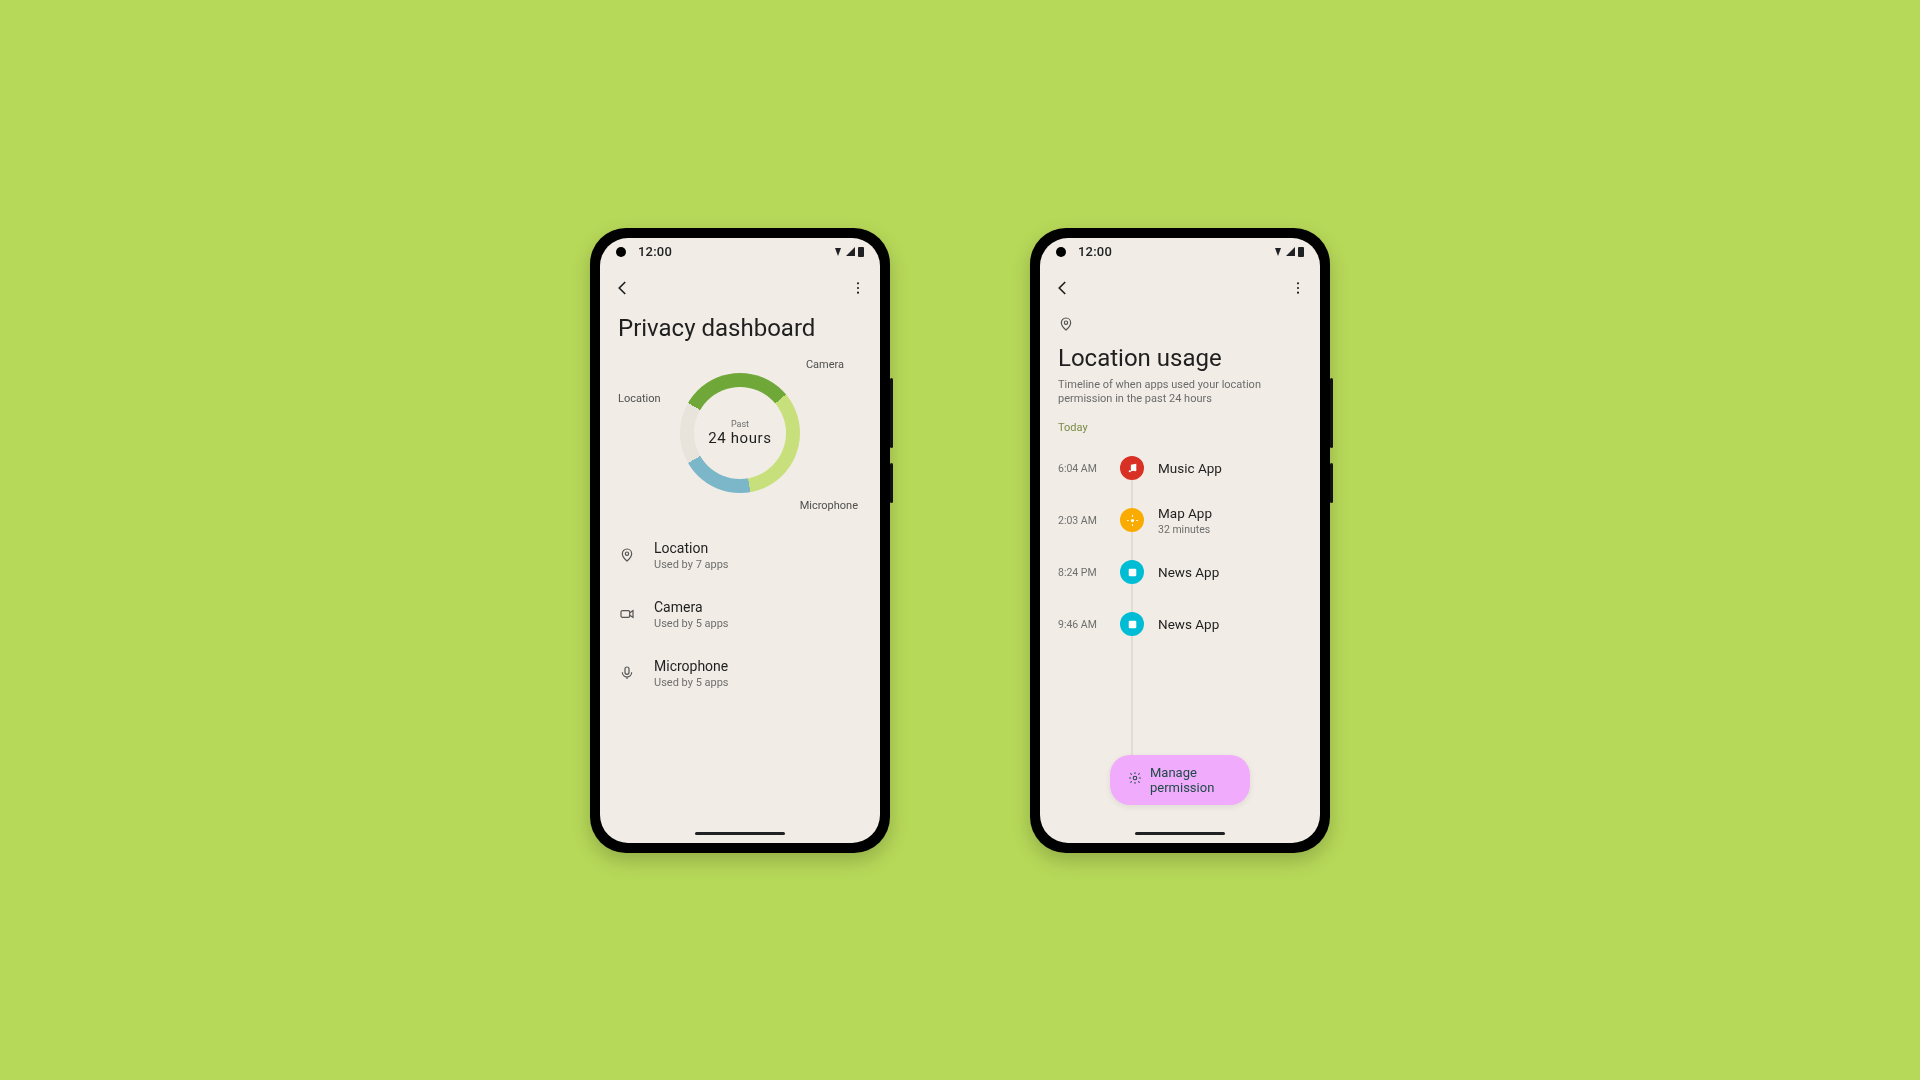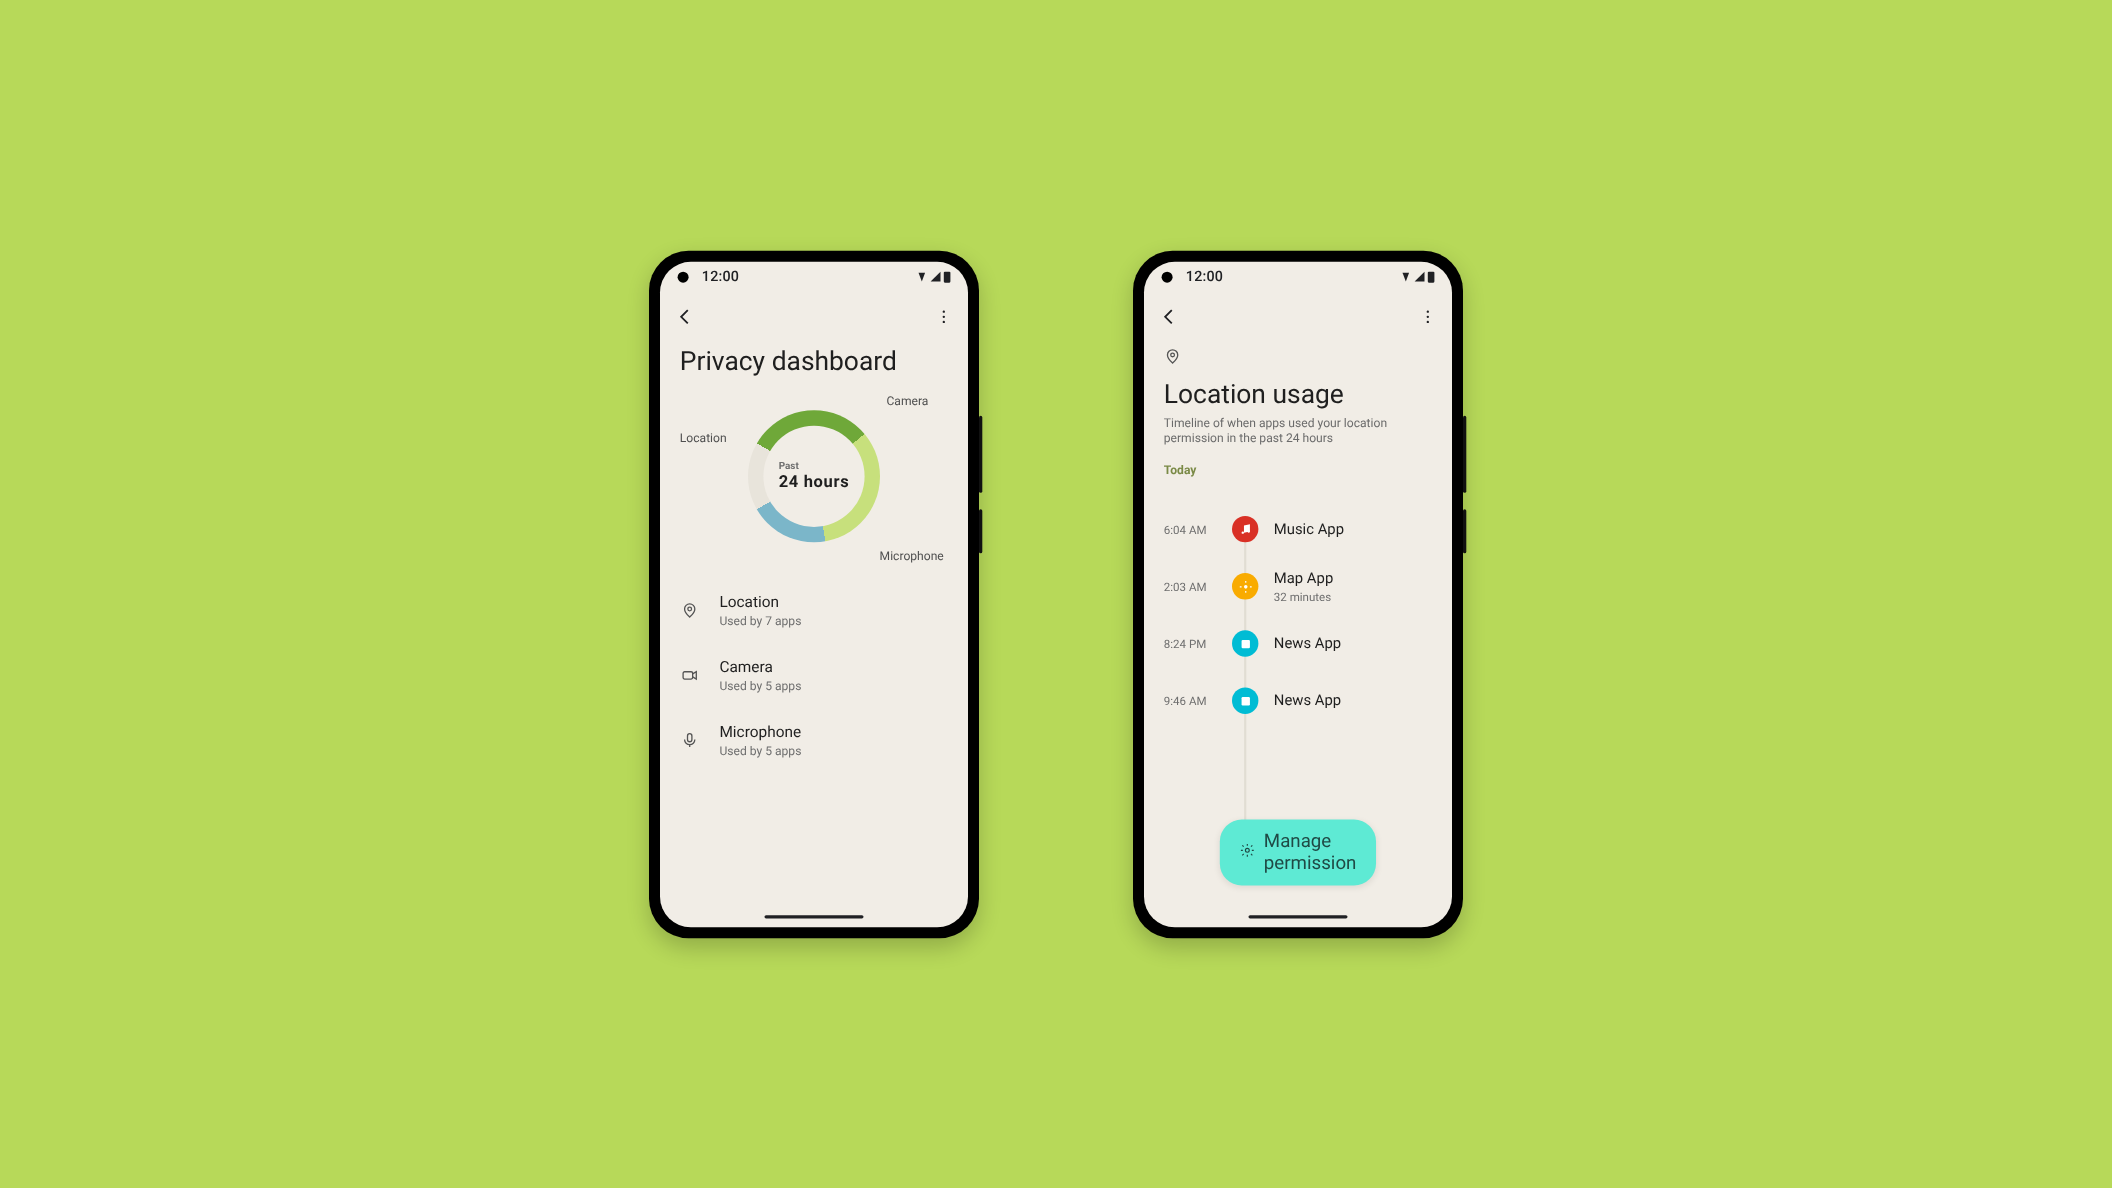--- a/index.html
+++ b/index.html
@@ -105,22 +105,22 @@
   }
   .subtitle {
     font-size: 11px;
     color: #6b6b6b;
     line-height: 1.35;
     margin-bottom: 14px;
   }
   .section-label {
     font-size: 11px;
     color: #7a8a46;
-    font-weight: 700;
-    margin-bottom: 21px;
+    font-weight: 400;
+    margin-bottom: 8px;
   }
 
   
   .donut-wrap {
     position: relative;
     height: 170px;
     margin-top: 6px;
     margin-bottom: 8px;
   }
   .donut {
@@ -143,22 +143,21 @@
   .donut::after {
     content: "";
     position: absolute;
     width: 92px; height: 92px;
     background: #f1ede6;
     border-radius: 50%;
   }
   .donut-center {
     position: relative;
     z-index: 2;
-    text-align: left;
-    font-weight: bold;
+    text-align: center;
   }
   .donut-center .small { font-size: 9px;  color: #6e6e6e; }
   .donut-center .big   { font-size: 15px; color: #1f1f1f; letter-spacing:.6px; }
   .donut-label {
     position: absolute;
     font-size: 11px;
     color: #4f4f4f;
   }
   .donut-label.cam { right: 18px; top: 10px; }
   .donut-label.mic { right: 4px; bottom: 6px; }
@@ -217,25 +216,25 @@
   .dot.orange { background:#f9ab00; }
   .dot.cyan   { background:#00bcd4; }
   .dot.purple { background:#7e3ff2; }
   .dot.yellow { background:#f9ab00; }
 
   .fab {
     position: absolute;
     bottom: 38px;
     left: 50%;
     transform: translateX(-50%);
-    background: #5eead4;
+    background: #f0abfc;
     color: #1f4a45;
     border-radius: 20px;
     padding: 10px 18px;
-    font-size: 17px;
+    font-size: 13px;
     display: flex;
     align-items: center;
     gap: 8px;
     cursor: pointer;
     box-shadow: 0 2px 6px rgba(0,0,0,.08);
     z-index: 5;
   }
   .fab svg { width: 14px; height: 14px; }
 
   .navpill {

